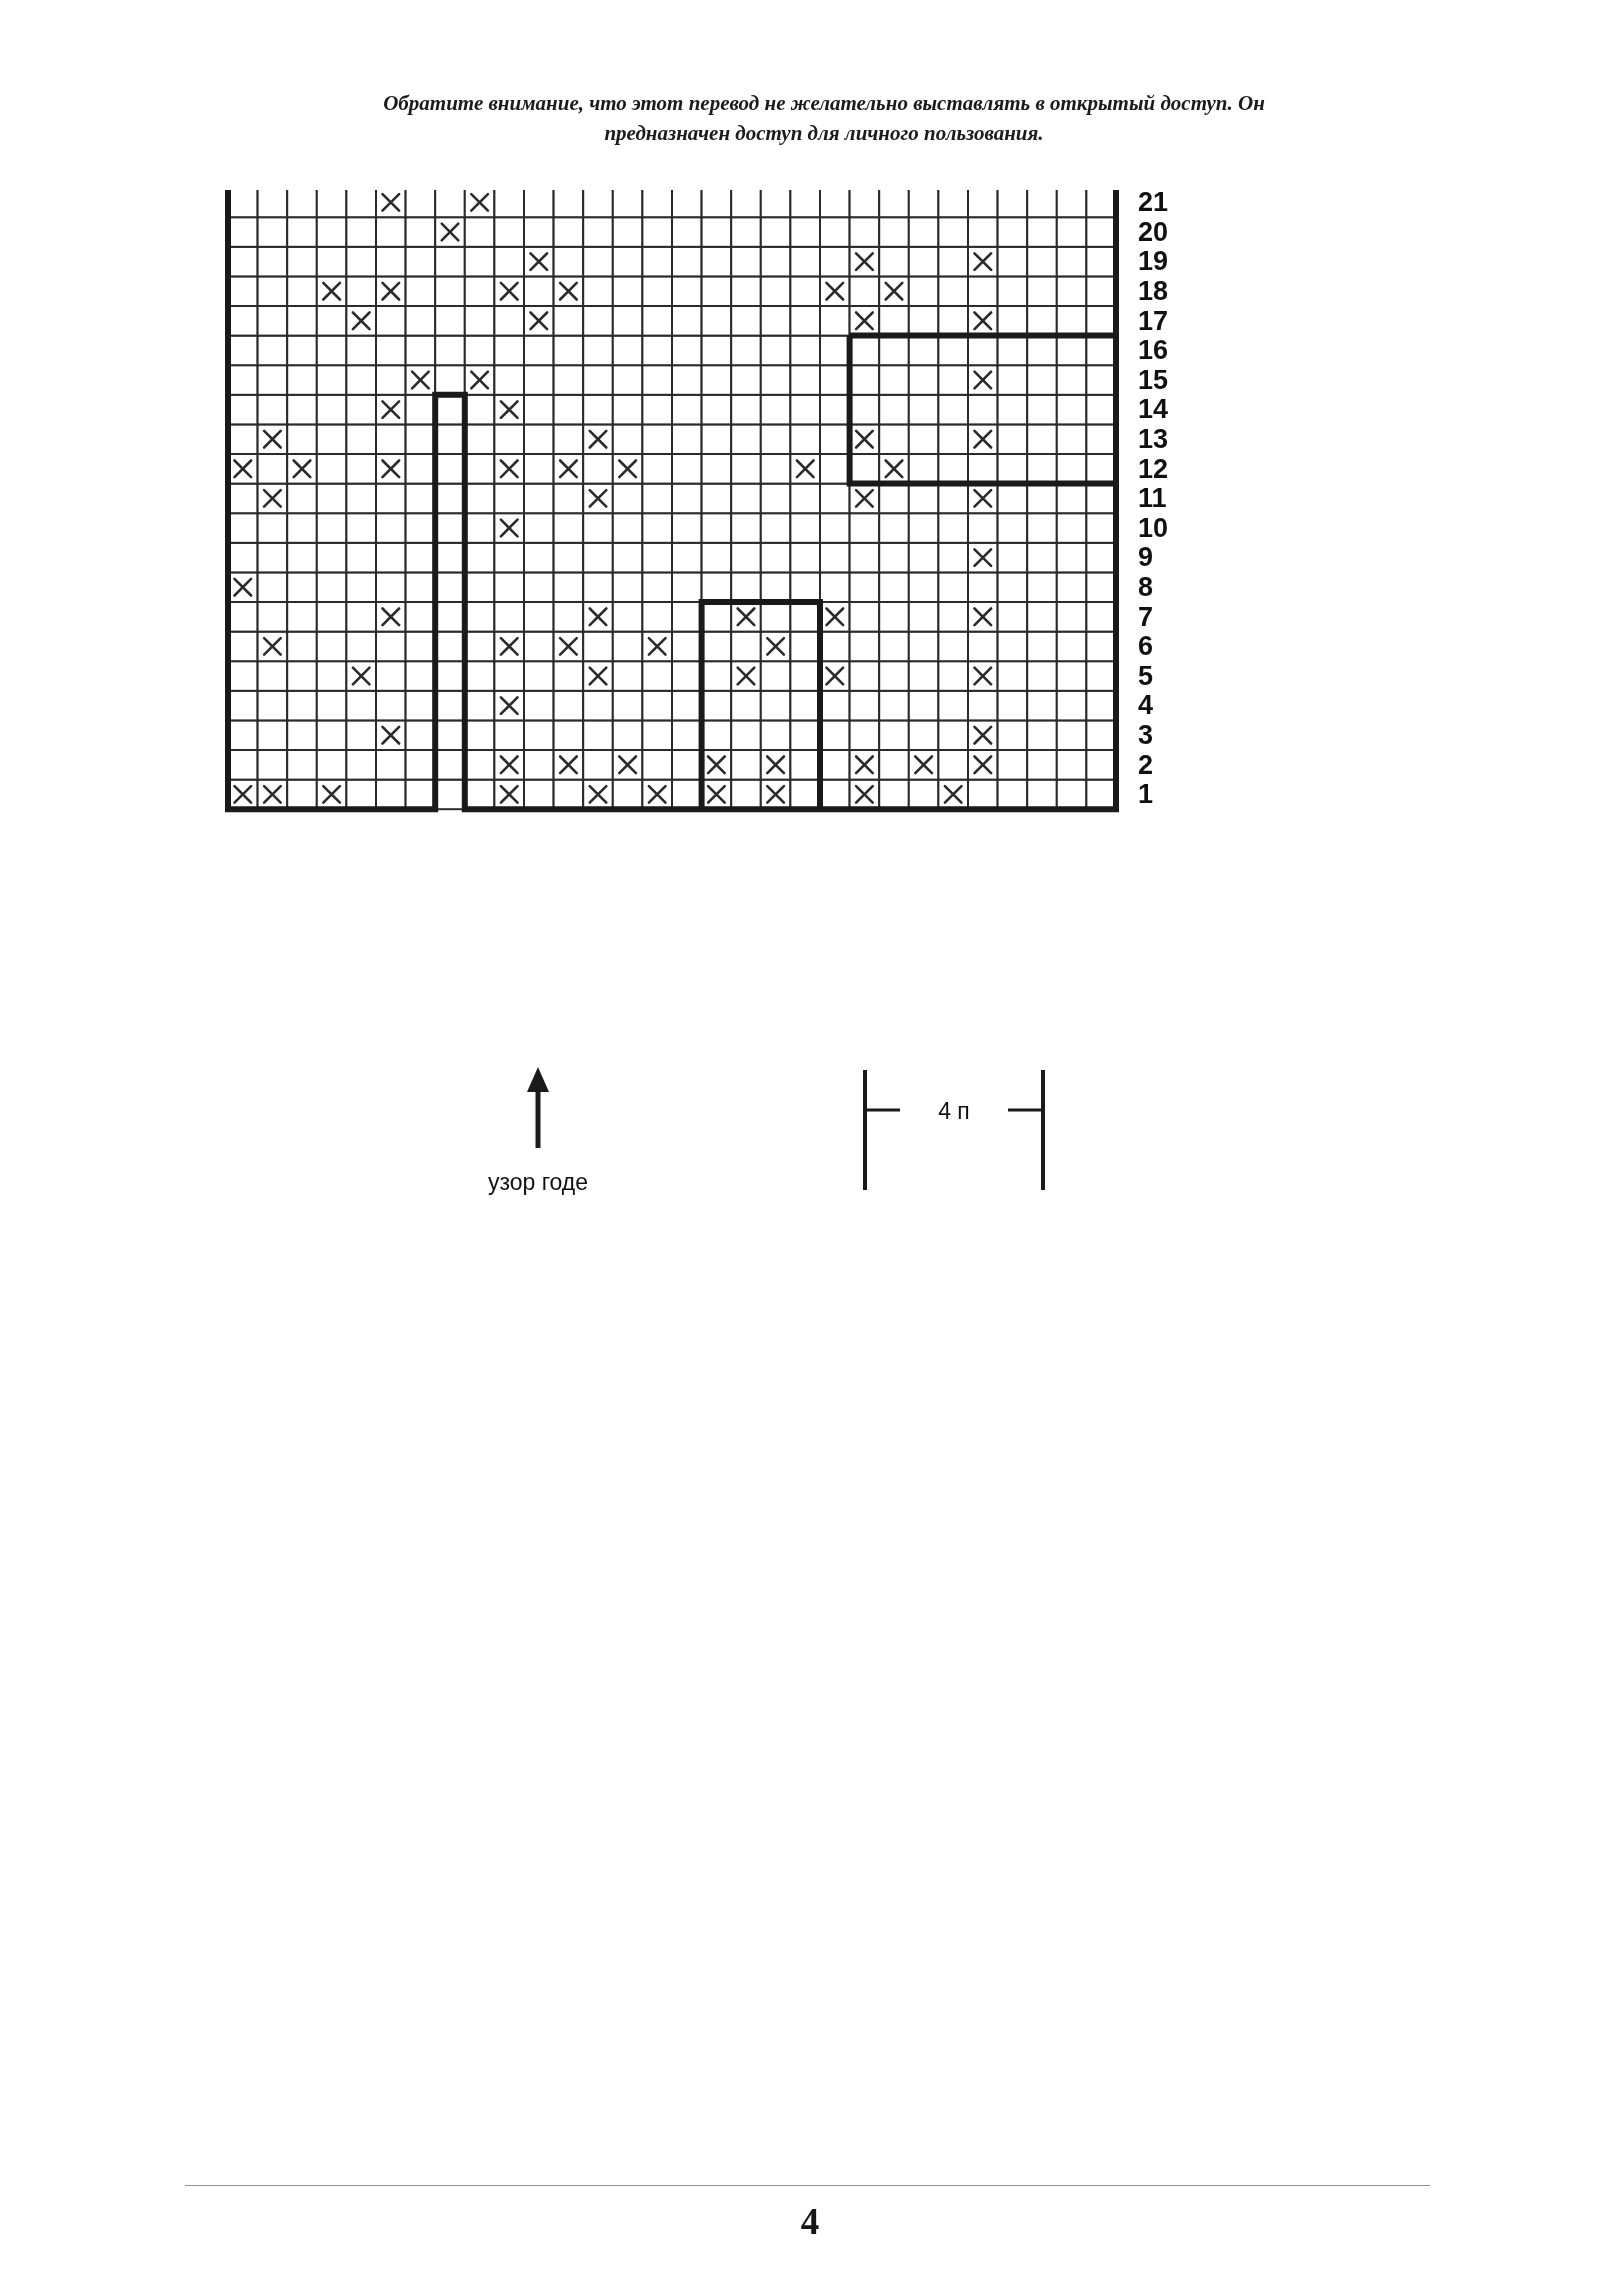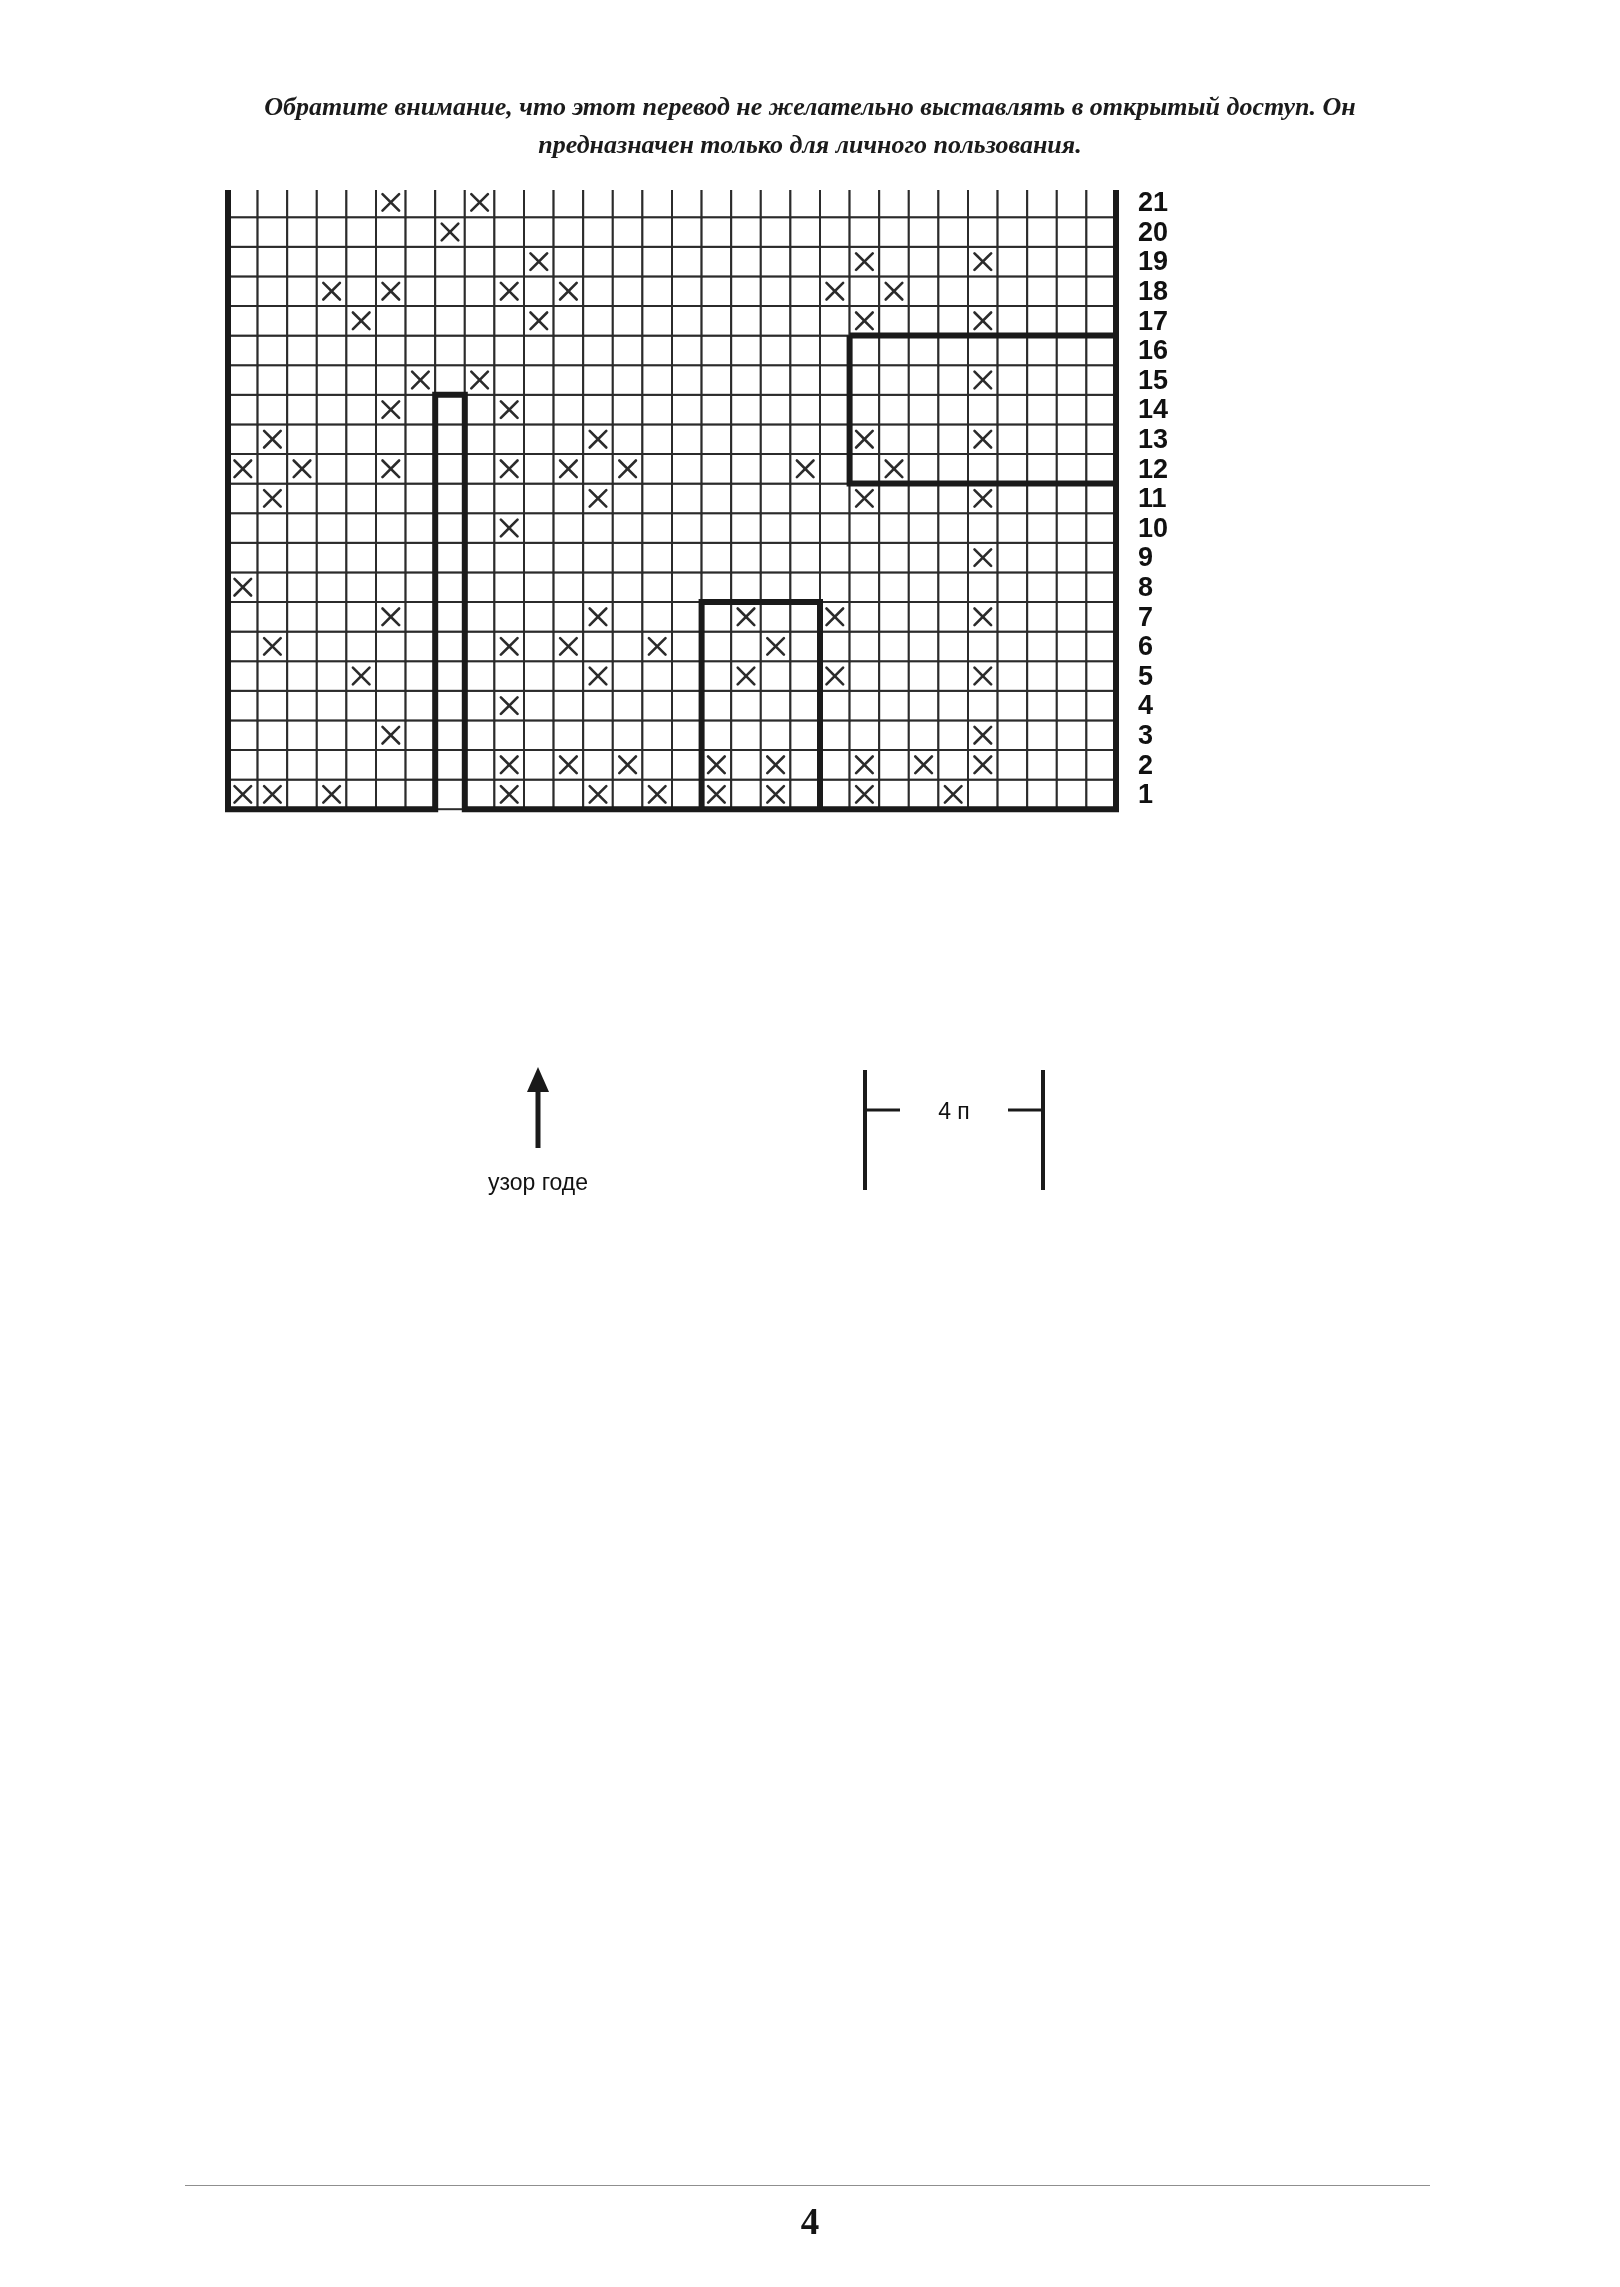--- a/index.html
+++ b/index.html
@@ -13,28 +13,28 @@
   .page {
     position: relative;
     width: 1620px;
     height: 2287px;
     background: #ffffff;
     margin: 0 auto;
     overflow: hidden;
   }
   .note {
     position: absolute;
-    left: 210px;
+    left: 224px;
     top: 88px;
     width: 1200px;
     text-align: center;
     font-family: "Liberation Serif", serif;
     font-style: italic;
     font-weight: bold;
-    font-size: 26px;
+    font-size: 21px;
     line-height: 1.45;
     color: #1b1b1b;
   }
   .chart-area {
     position: absolute;
     left: 0;
     top: 190px;
     width: 1501px;
     height: 1120px;
   }
@@ -73,21 +73,21 @@
   }
 </style>
 </head>
 <body>
 
 <div class="page">
 
   <div class="note">
     <span>Обратите внимание, что этот перевод не желательно выставлять в открытый доступ. Он</span>
     <br>
-    <span>предназначен только для личного пользования.</span>
+    <span>предназначен доступ для личного пользования.</span>
   </div>
 
   <div class="chart-area">
     <svg class="chart" width="1620" height="1120" viewBox="0 0 1620 1120" xmlns="http://www.w3.org/2000/svg">
 
       <g id="grid-cells" stroke="#2b2b2b" stroke-width="2" fill="#ffffff">
           <rect x="228" y="589.6" width="29.6" height="29.6"></rect>
           <rect x="257.6" y="589.6" width="29.6" height="29.6"></rect>
           <rect x="287.2" y="589.6" width="29.6" height="29.6"></rect>
           <rect x="316.8" y="589.6" width="29.6" height="29.6"></rect>

